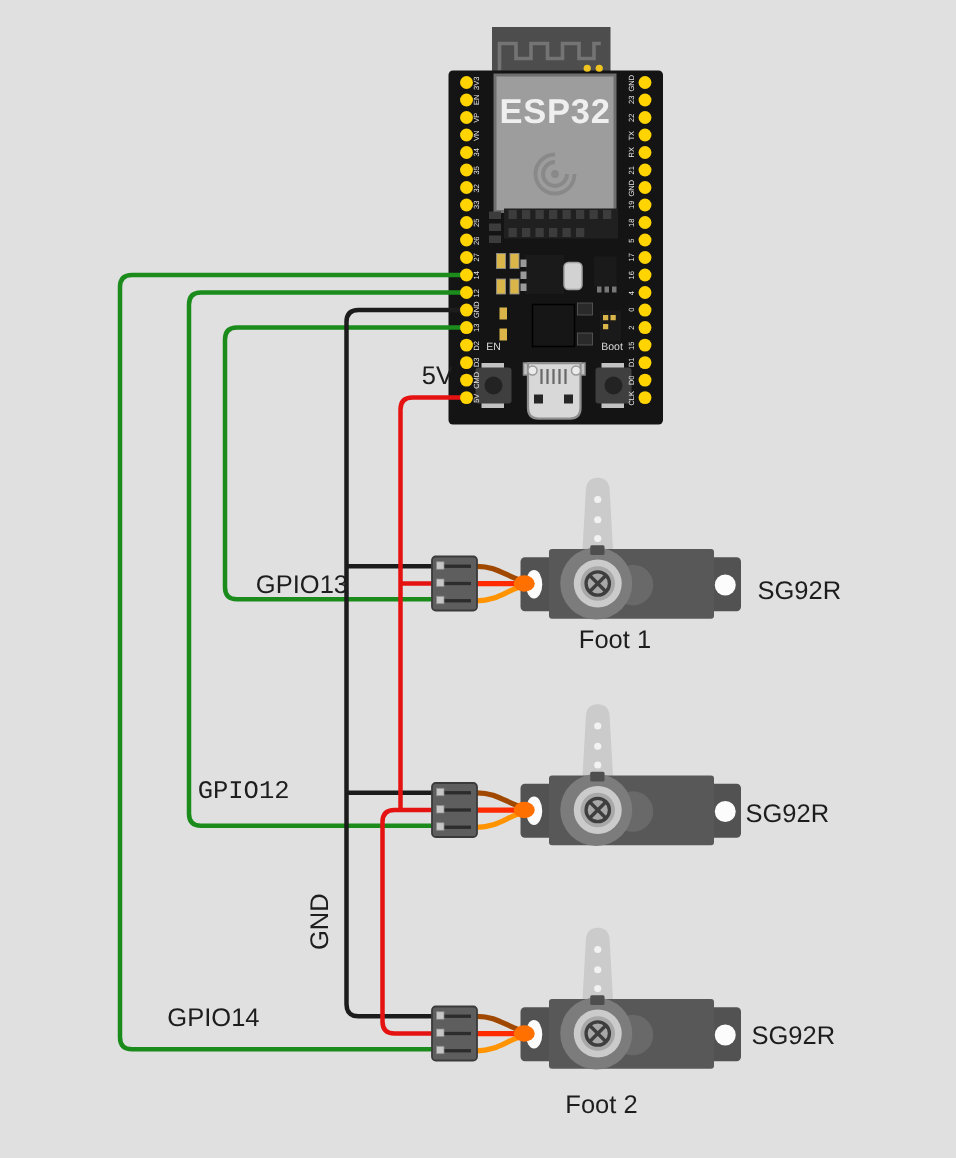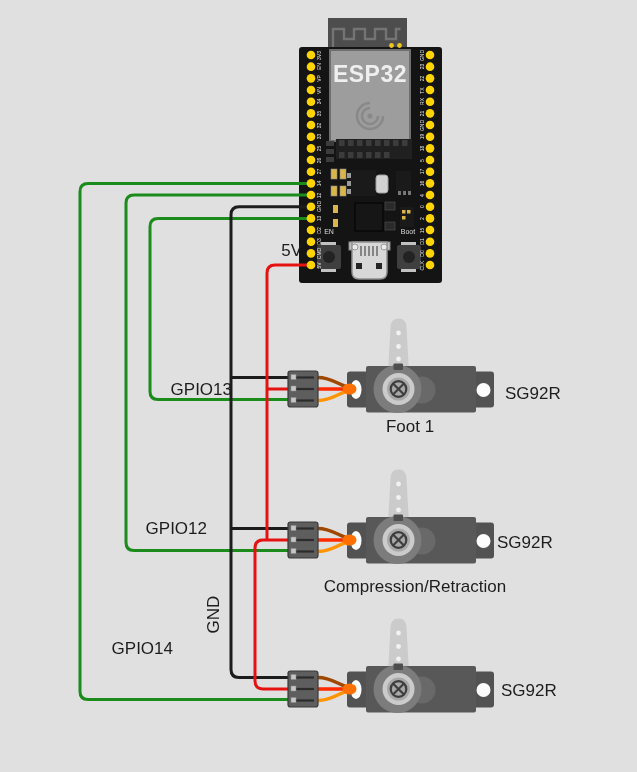--- a/index.html
+++ b/index.html
@@ -213,30 +213,30 @@
   <use href="#servo-unit" transform="translate(0,151)"></use>
   <use href="#servo-unit" transform="translate(0,300)"></use>
 </svg>
 
 <div class="chip-title" style="left:330px;top:61px;width:80px;">ESP32</div>
 <div class="btn-lbl" style="left:320px;top:228px;width:18px;">EN</div>
 <div class="btn-lbl" style="left:395px;top:228px;width:26px;">Boot</div>
 
 <div class="lbl right" style="left:260px;top:241px;width:42px;">5V</div>
 <div class="lbl right" style="left:152px;top:380px;width:80px;">GPIO13</div>
-<div class="lbl right" style="left:129px;top:519px;width:78px;">GPIO12</div>
+<div class="lbl right" style="left:115px;top:519px;width:78px;font-family:Liberation Mono, monospace;">GPIO12</div>
 <div class="lbl center rot" style="left:191px;top:605px;width:44px;">GND</div>
-<div class="lbl right" style="left:95px;top:639px;width:78px;">GPIO14</div>
+<div class="lbl right" style="left:95px;top:669px;width:78px;">GPIO14</div>
 
 <div class="lbl" style="left:505px;top:384px;">SG92R</div>
 <div class="lbl" style="left:497px;top:533px;">SG92R</div>
 <div class="lbl" style="left:501px;top:681px;">SG92R</div>
 
 <div class="lbl center" style="left:350px;top:417px;width:120px;text-align:center;">Foot 1</div>
-<div class="lbl center" style="left:304px;top:577px;width:222px;">Compression/Retraction</div>
+<div class="lbl center" style="left:341px;top:727px;width:120px;">Foot 2</div>
 
 <div id="pin-labels">
       <div class="pin-label" style="left: 311px; top: 51.5px;">3V3</div>
       <div class="pin-label" style="left: 311px; top: 63.17px;">EN</div>
       <div class="pin-label" style="left: 311px; top: 74.84px;">VP</div>
       <div class="pin-label" style="left: 311px; top: 86.51px;">VN</div>
       <div class="pin-label" style="left: 311px; top: 98.18px;">34</div>
       <div class="pin-label" style="left: 311px; top: 109.85px;">35</div>
       <div class="pin-label" style="left: 311px; top: 121.52px;">32</div>
       <div class="pin-label" style="left: 311px; top: 133.19px;">33</div>

